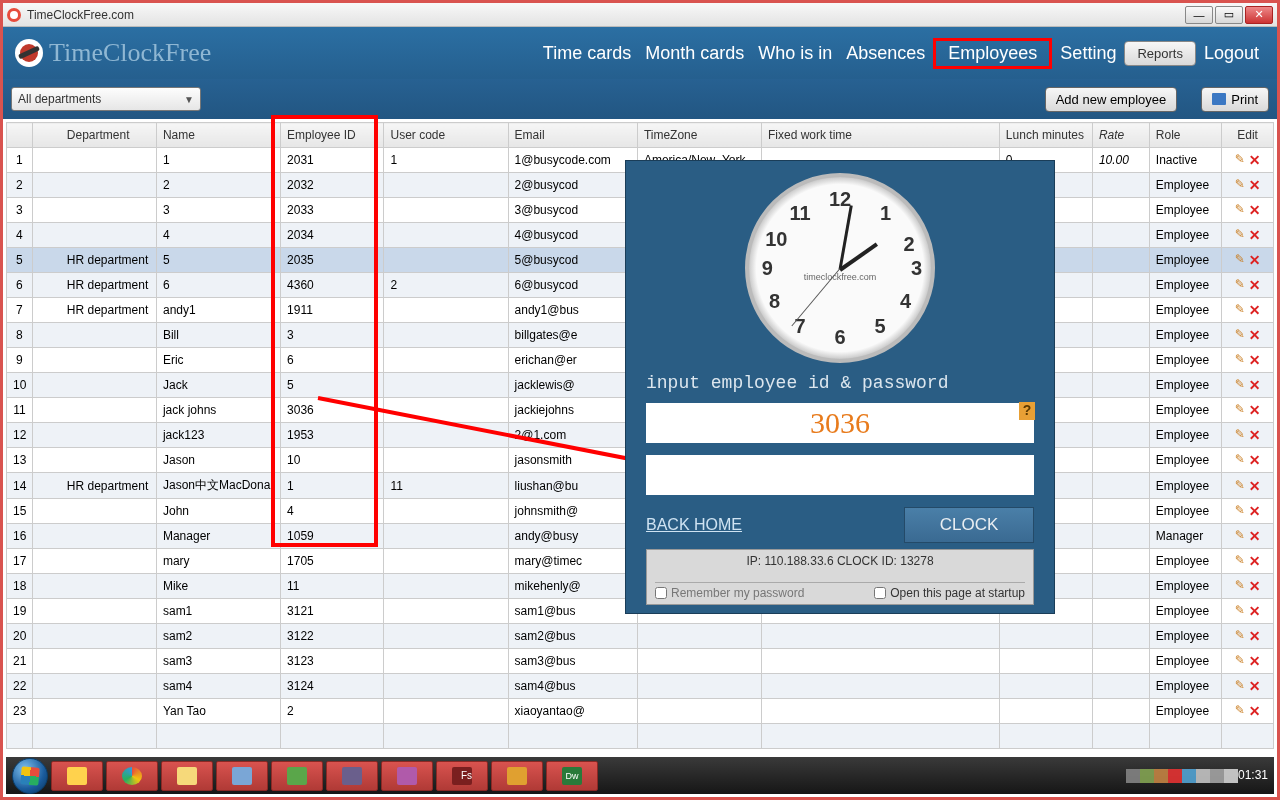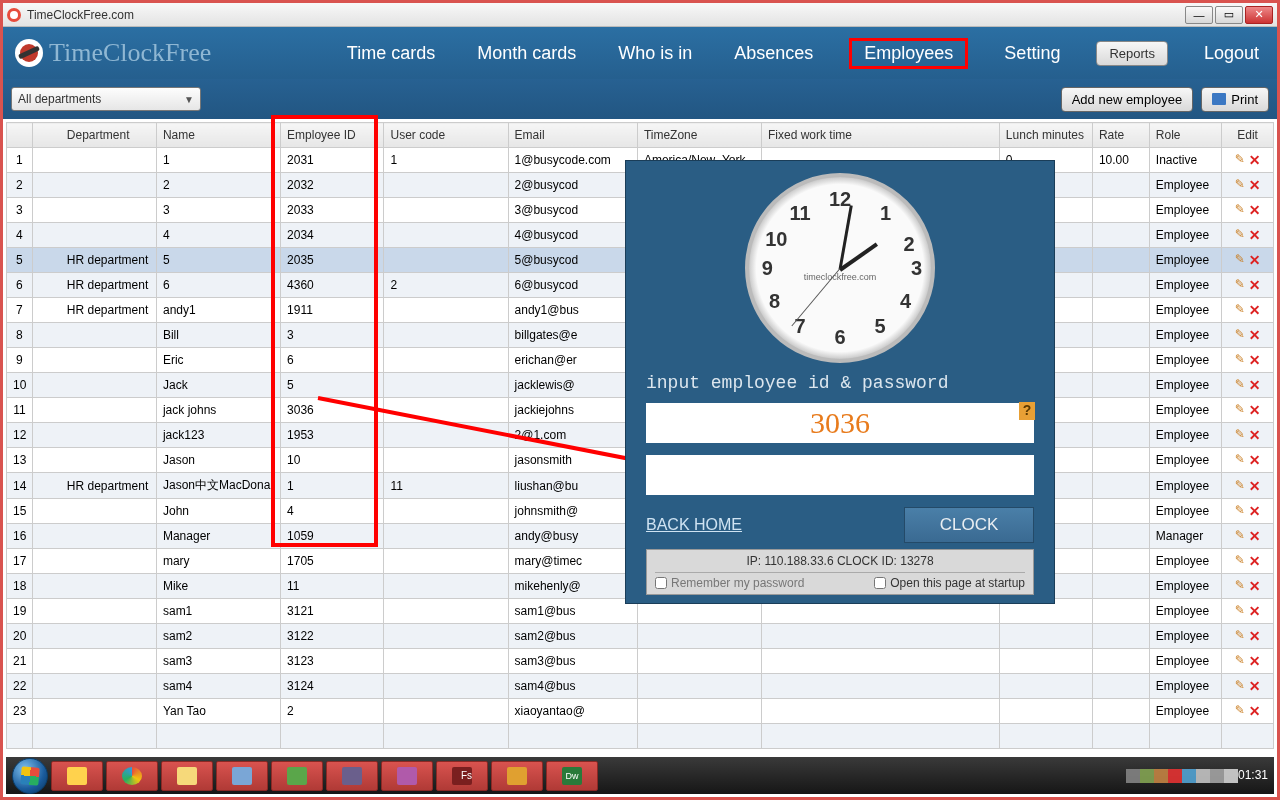--- a/index.html
+++ b/index.html
@@ -15,52 +15,52 @@
 .titlebar .win-btn { width:28px; height:18px; border:1px solid #888; background:linear-gradient(#f9f9f9,#d8d8d8); border-radius:2px; display:flex; align-items:center; justify-content:center; font-size:11px; cursor:default; }
 .titlebar .win-btn.close { background:linear-gradient(#e88,#c33); color:#fff; border-color:#a22; }
 
 
 .app-header { height: 52px; background: linear-gradient(#2b6fa3,#255f8e); color:#fff; display:flex; align-items:center; padding:0 12px; }
 .brand { display:flex; align-items:center; gap:6px; }
 .brand .logo { width:28px; height:28px; background:#fff; border-radius:50%; position:relative; }
 .brand .logo::before { content:""; position:absolute; inset:5px; background:#c0392b; border-radius:50%; }
 .brand .logo::after { content:""; position:absolute; left:3px; top:11px; width:22px; height:5px; background:#333; transform:rotate(-25deg); border-radius:2px; }
 .brand .name { font-family: Georgia, serif; font-size:26px; color:#8fb7d3; }
-.nav { margin-left:auto; display:flex; align-items:center; gap:30px; font-size:18px; }
+.nav { margin-left:auto; display:flex; align-items:center; gap:2px; font-size:18px; }
 .nav .nav-item { color:#fff; cursor:pointer; padding:4px 6px; }
 .nav .nav-item.active { }
 .nav .nav-highlight { border:3px solid #f00; padding:2px 6px; }
 .nav .btn { background:linear-gradient(#f7f7f7,#d9d9d9); color:#333; border:1px solid #888; border-radius:4px; padding:4px 12px; font-size:13px; cursor:pointer; }
 
 
 .toolbar { height:40px; background:linear-gradient(#276192,#225682); display:flex; align-items:center; padding:0 8px; gap:8px; }
 .dept-select { width:190px; height:24px; background:linear-gradient(#fdfdfd,#e6e6e6); border:1px solid #777; border-radius:3px; padding:0 6px; display:flex; align-items:center; justify-content:space-between; cursor:pointer; color:#333; }
 .dept-select .arrow { font-size:10px; color:#555; }
 .toolbar .spacer { flex:1; }
-.toolbar .tbtn { background:linear-gradient(#f7f7f7,#d9d9d9); border:1px solid #666; border-radius:4px; padding:4px 10px; font-size:13px; cursor:pointer; display:flex; align-items:center; gap:5px; }
+.toolbar .tbtn { background:linear-gradient(#f7f7f7,#d9d9d9); border:1px solid #666; border-radius:4px; padding:4px 10px; font-size:13px; cursor:pointer; display:flex; align-items:center; gap:5px;margin-left:16px; }
 .toolbar .print-icon { width:14px; height:12px; background:#3b78c3; border-radius:1px; display:inline-block; }
 
 
 .table-wrap { position:absolute; top:119px; left:3px; right:3px; bottom:40px; overflow:hidden; }
 table { border-collapse:collapse; width:100%; table-layout:fixed; }
 th, td { border:1px solid #ccc; padding:4px 6px; text-align:left; font-size:12px; height:25px; overflow:hidden; white-space:nowrap; }
 th { background:linear-gradient(#f6f6f6,#e6e6e6); font-weight:normal; color:#333; }
 tbody tr:nth-child(odd) td { background:#fff; }
 tbody tr:nth-child(even) td { background:#eef2f7; }
 tbody tr.sel td { background:#c9d8ea !important; }
 .col-rownum { width:25px; text-align:center; }
 .col-dept { width:120px;padding-left:34px; }
 .col-name { width:120px; }
 .col-eid { width:100px; }
 .col-uc { width:120px; }
 .col-email { width:125px; }
 .col-tz { width:120px; }
 .col-fwt { width:230px; }
 .col-lm { width:90px; }
-.col-rate { width:55px; }
+.col-rate { width:55px;font-style:italic; }
 .col-role { width:70px; }
 .col-edit { width:50px; text-align:center; }
 .edit-icons { display:flex; gap:4px; justify-content:center; }
 .pencil { color:#c97c1f; cursor:pointer; }
 .del { color:#d22; font-weight:bold; cursor:pointer; font-size:14px; }
 
 
 .col-highlight { position:absolute; border:4px solid #f00; pointer-events:none; }
 
 
@@ -73,21 +73,21 @@
 .clock-face .hand.m { width:65px; height:3px; transform:rotate(-80deg); }
 .clock-face .hand.s { width:75px; height:1px; background:#555; transform:rotate(130deg); }
 .clock-panel .prompt { text-align:left; font-family:"Courier New",monospace; font-size:18px; color:#dce6ee; margin-bottom:10px; }
 .clock-panel .field { width:100%; height:40px; background:#fff; margin-bottom:12px; display:flex; align-items:center; justify-content:center; position:relative; }
 .clock-panel .field .val { color:#e87b1c; font-size:30px; font-family:Georgia,serif; }
 .clock-panel .field .help { position:absolute; right:-1px; top:-1px; width:16px; height:18px; background:#e8a035; color:#5b3900; font-weight:bold; text-align:center; font-size:14px; }
 .clock-panel .btn-row { display:flex; align-items:center; justify-content:space-between; margin-bottom:6px; }
 .clock-panel .back { color:#cfe3f2; text-decoration:underline; font-size:16px; cursor:pointer; }
 .clock-panel .clock-btn { width:130px; height:36px; background:linear-gradient(#4a7fa8,#3a6a92); border:1px solid #244a68; color:#e9eef2; font-size:17px; cursor:pointer; }
 .clock-panel .footer { background:#d9d9d9; color:#333; padding:4px 8px; font-size:12px; border:1px solid #999; }
-.clock-panel .footer .row1 { text-align:center; border-bottom:1px solid #aaa; padding-bottom:4px; margin-bottom:3px; }
+.clock-panel .footer .row1 { text-align:center; border-bottom:1px solid #aaa; padding-bottom:14px; margin-bottom:3px; }
 .clock-panel .footer .row2 { display:flex; justify-content:space-between; align-items:center; }
 .clock-panel .cb { display:flex; align-items:center; gap:4px; color:#777; }
 .clock-panel .cb input { width:12px; height:12px; }
 
 
 .arrow-svg { position:absolute; pointer-events:none; }
 
 
 .taskbar { position:absolute; left:3px; right:3px; bottom:3px; height:37px; background:linear-gradient(#3a3a3a,#161616); display:flex; align-items:center; padding:0 6px; gap:3px; }
 .start-orb { width:36px; height:36px; border-radius:50%; background:radial-gradient(circle at 35% 30%, #7ec0ee, #1a5b9c 60%, #083258); border:1px solid #0a406e; position:relative; cursor:pointer; }

